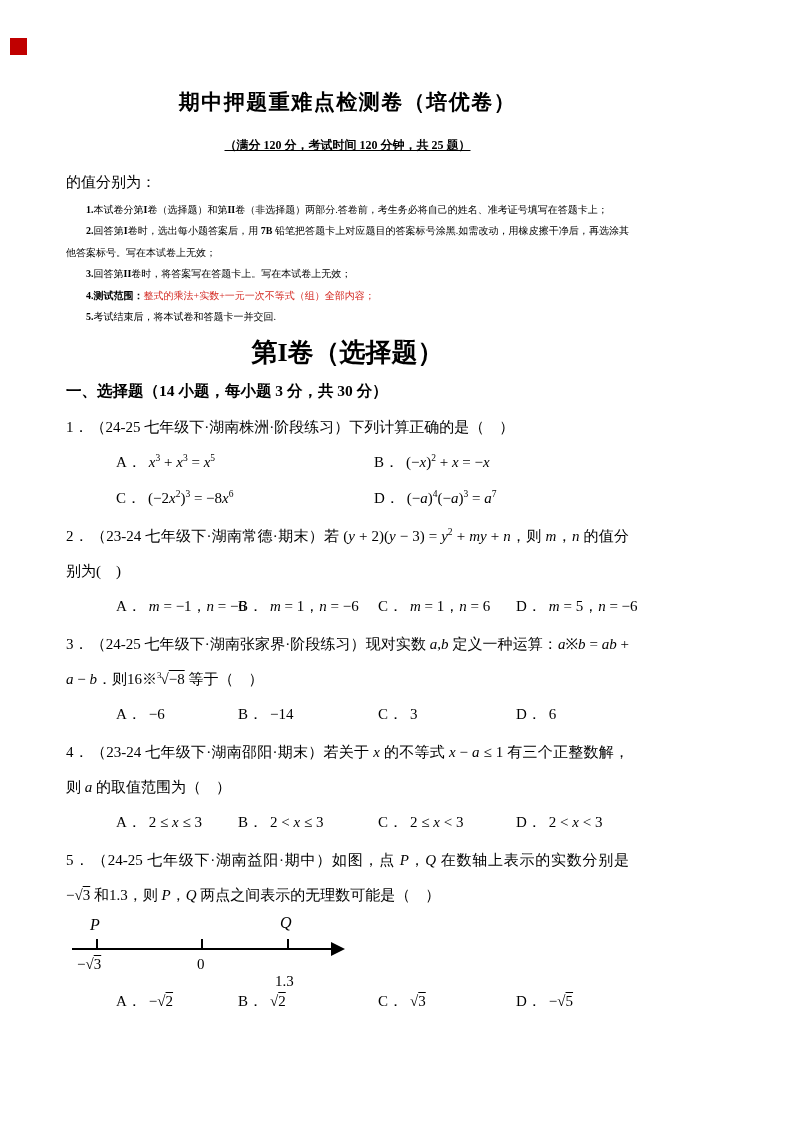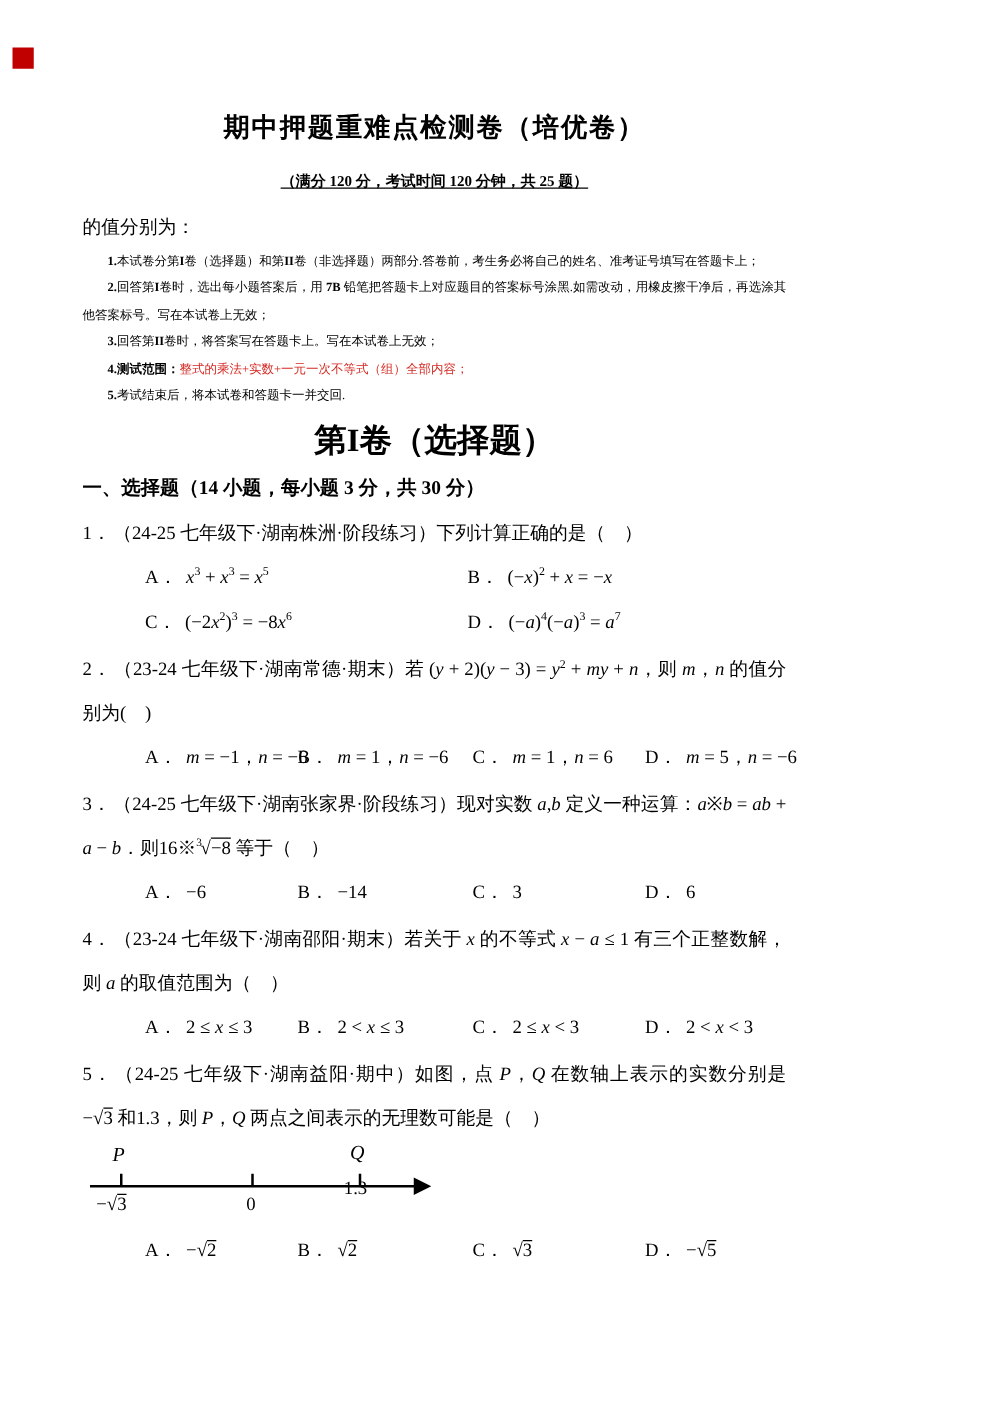--- a/index.html
+++ b/index.html
@@ -37,21 +37,21 @@
   .numberline { position:relative; width:300px; height:62px; margin:6px 0 2px 6px; font-size:15px; line-height:1.2; }
   .nl-axis { position:absolute; left:0; top:28px; width:262px; height:2px; background:#000; }
   .nl-arrow { position:absolute; left:259px; top:22px; width:0; height:0;
               border-left:14px solid #000; border-top:7px solid transparent; border-bottom:7px solid transparent; }
   .nl-tick { position:absolute; top:19px; width:2px; height:9px; background:#000; }
   .nl-tick-p { left:24px; } .nl-tick-0 { left:129px; } .nl-tick-q { left:215px; }
   .nl-plabel { position:absolute; left:18px; top:-5px; font-style:italic; font-size:16px; }
   .nl-qlabel { position:absolute; left:208px; top:-7px; font-style:italic; font-size:16px; }
   .nl-pvalue { position:absolute; left:5px; top:35px; }
   .nl-zero   { position:absolute; left:125px; top:35px; }
-  .nl-qvalue { position:absolute; left:203px; top:22px; }
+  .nl-qvalue { position:absolute; left:203px; top:52px; }
 </style>
 </head>
 <body>
 
 <div class="page">
   <div class="corner-mark"></div>
   <h1 class="doc-title">期中押题重难点检测卷（培优卷）</h1>
   <p class="doc-subtitle">（满分 120 分，考试时间 120 分钟，共 25 题）</p>
   <p class="notice-heading">的值分别为：</p>
   <div>

